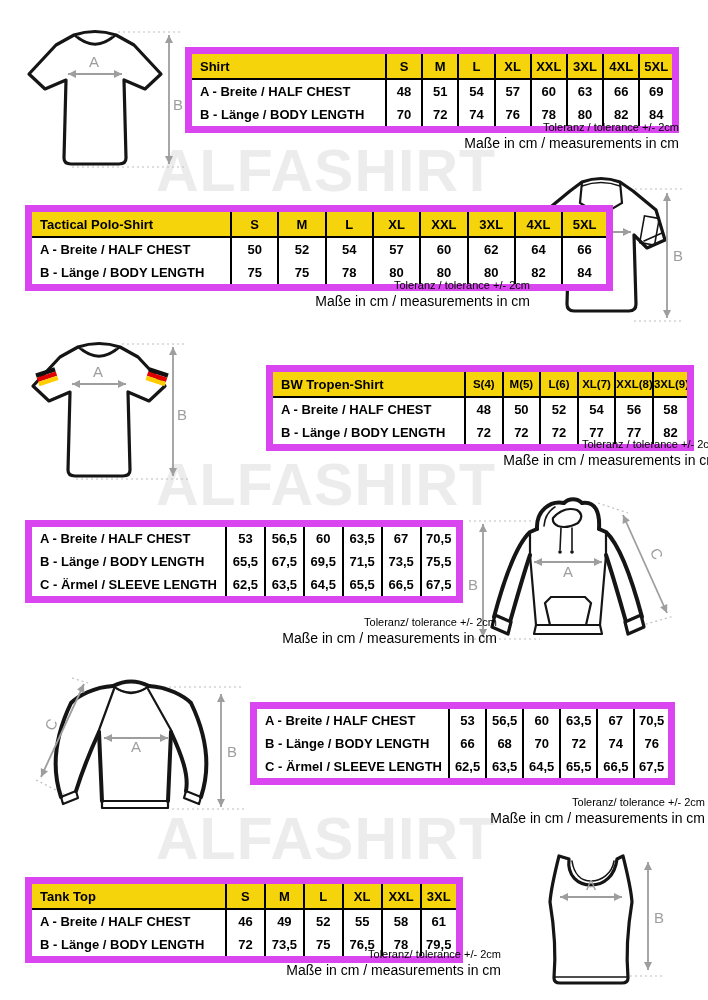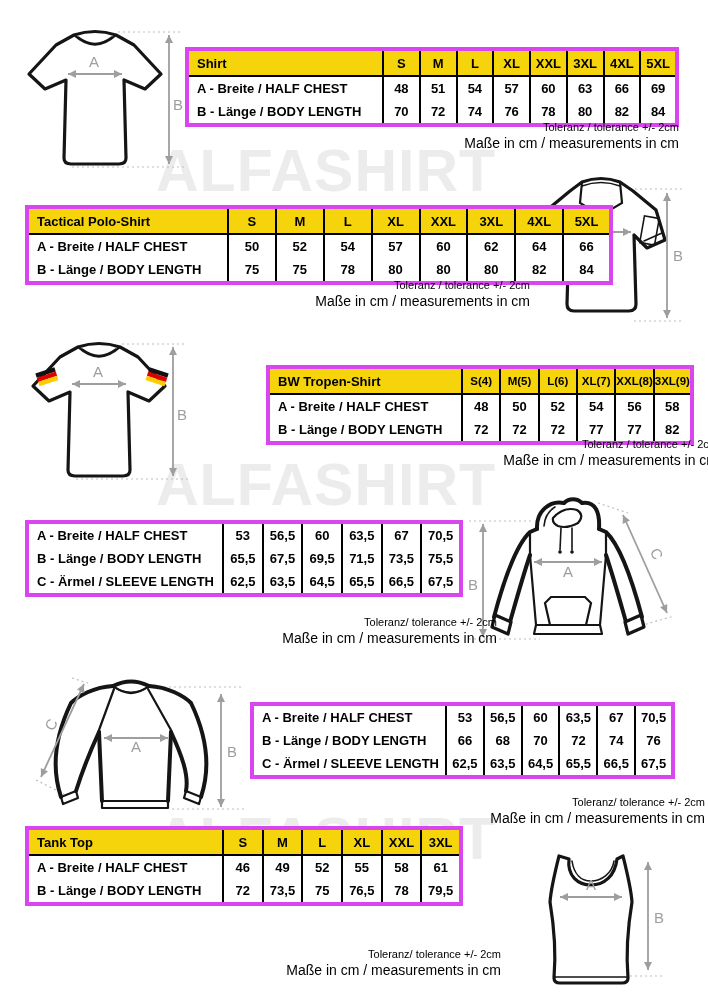--- a/index.html
+++ b/index.html
@@ -8,21 +8,21 @@
     font-family:"Liberation Sans",sans-serif;color:#000;
   }
   .wm{
     position:absolute;z-index:0;font-weight:bold;font-size:59px;letter-spacing:1px;
     color:#ececec;line-height:1;transform:scaleY(1.02);white-space:nowrap;
     font-family:"Liberation Sans",sans-serif;
   }
   .twrap{position:absolute;z-index:2;--lw:185px;--shfs:13px;}
   .twrap table{
     border-collapse:collapse;table-layout:fixed;width:100%;
-    border:4px solid #d946ef;font-weight:bold;font-size:13px;background:#fff;
+    border:7px solid #d946ef;font-weight:bold;font-size:13px;background:#fff;
   }
   .twrap th,.twrap td{
     border-left:2px solid #000;text-align:center;height:21px;padding:1px 0;
     overflow:hidden;white-space:nowrap;
   }
   .twrap th{height:22px;background:#F5D40B;border-bottom:2px solid #000;font-size:var(--shfs);}
   .twrap th:first-child,.twrap td:first-child{
     border-left:none;text-align:left;padding-left:8px;width:var(--lw);font-size:13px;
   }
   .tol{position:absolute;z-index:2;text-align:right;line-height:1.3;}
@@ -421,21 +421,21 @@
           <td>67,5</td>
         </tr>
       </tbody>
     </table>
   </div>
 <div class="tol" style="left:280px;top:795px;width:425px;">
   <span class="l1">Toleranz/ tolerance +/- 2cm</span>
   <span class="l2">Maße in cm / measurements in cm</span>
 </div>
 
-<div class="twrap" style="left:25px;top:826px;width:438px;--lw:185px;">
+<div class="twrap" style="left:25px;top:877px;width:438px;--lw:185px;">
     <table>
       <tbody>
         <tr>
           <th>Tank Top</th>
           <th>S</th>
           <th>M</th>
           <th>L</th>
           <th>XL</th>
           <th>XXL</th>
           <th>3XL</th>

